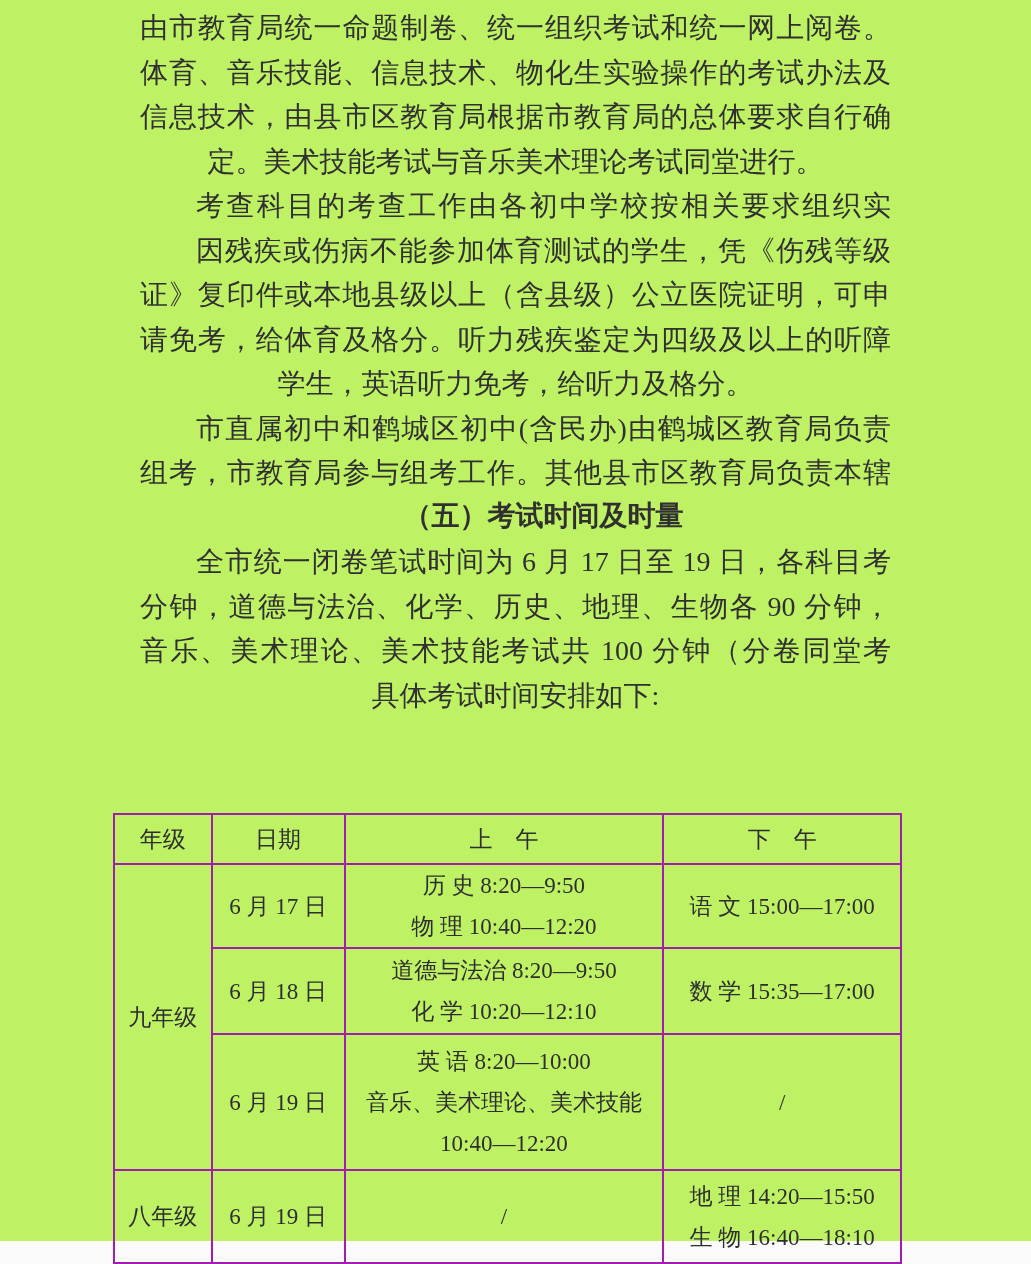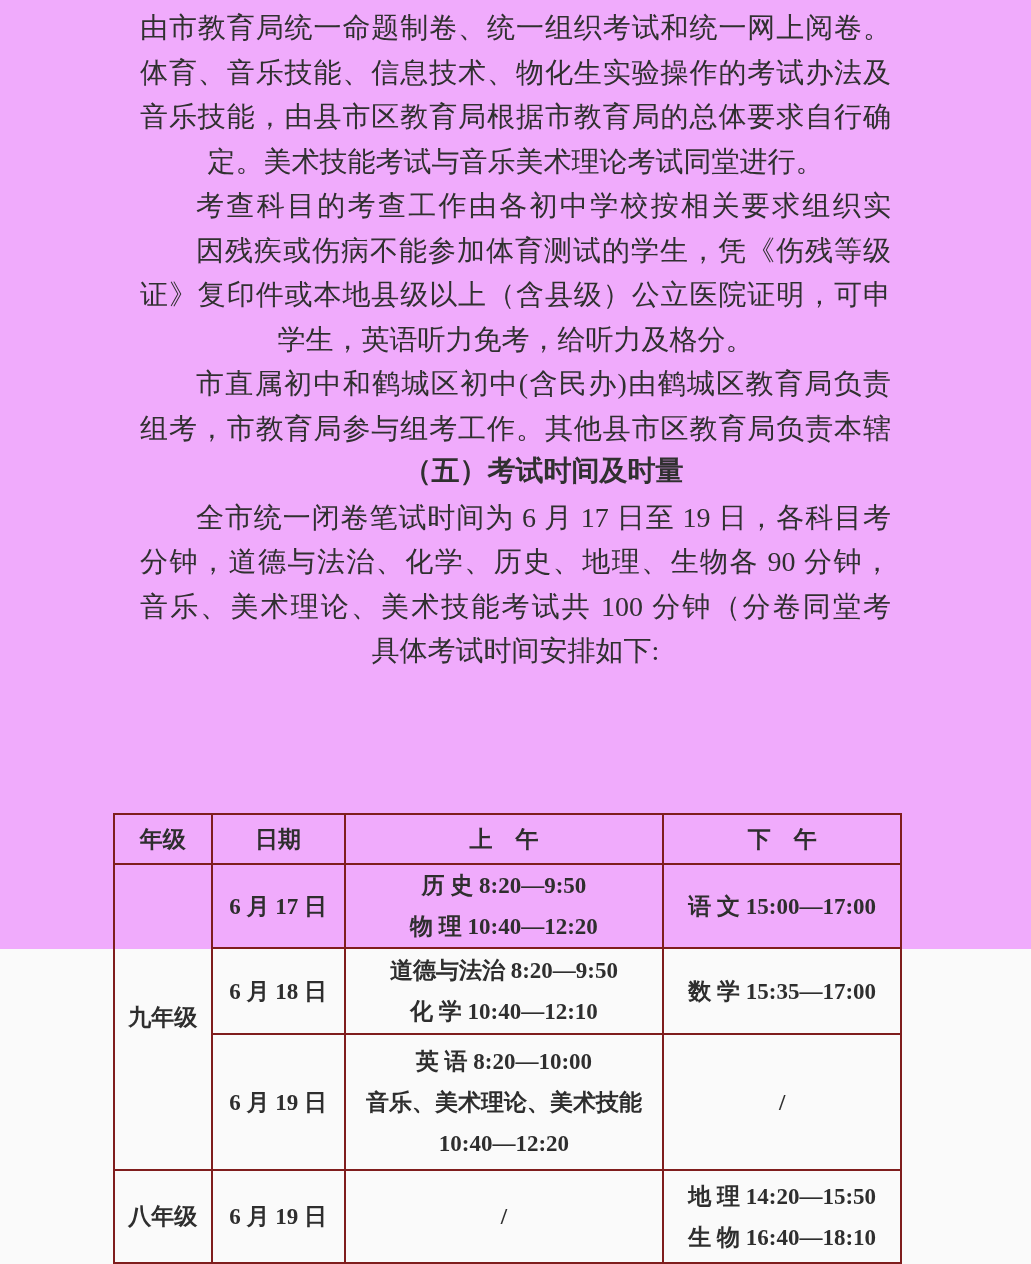--- a/index.html
+++ b/index.html
@@ -5,22 +5,22 @@
   html, body {
     margin: 0;
     padding: 0;
     width: 1031px;
     height: 1264px;
     overflow: hidden;
     background: #fafafa;
   }
   .doc {
     width: 1031px;
-    height: 949px;
-    background: #f0abfc;
+    height: 1241px;
+    background: #bef264;
     font-family: "Liberation Serif", "DejaVu Serif", serif;
     color: #303030;
     position: relative;
   }
   .text-block {
     padding: 6px 140px 0 140px;
     font-size: 28px;
     line-height: 44.5px;
   }
   .line {
@@ -43,22 +43,22 @@
     position: absolute;
     left: 113px;
     top: 813px;
     width: 789px;
     border-collapse: collapse;
     table-layout: fixed;
     font-size: 23px;
     color: #2e2e2e;
   }
   .exam-table th, .exam-table td {
-    border: 2px solid #7f1d1d;
-    font-weight: bold;
+    border: 2px solid #a21caf;
+    font-weight: normal;
     text-align: center;
     vertical-align: middle;
     padding: 0 4px;
     overflow: hidden;
   }
   .exam-table col.c-grade { width: 12.4%; }
   .exam-table col.c-date  { width: 16.9%; }
   .exam-table col.c-am    { width: 40.5%; }
   .exam-table col.c-pm    { width: 30.2%; }
   .exam-table thead th { height: 48px; }
@@ -70,25 +70,26 @@
     line-height: 41px;
   }
 </style>
 </head>
 <body>
 
 <div class="doc">
   <div class="text-block" id="doc-lines">
       <div class="line fill">由市教育局统一命题制卷、统一组织考试和统一网上阅卷。</div>
       <div class="line fill">体育、音乐技能、信息技术、物化生实验操作的考试办法及</div>
-      <div class="line fill">音乐技能，由县市区教育局根据市教育局的总体要求自行确</div>
+      <div class="line fill">信息技术，由县市区教育局根据市教育局的总体要求自行确</div>
       <div class="line">定。美术技能考试与音乐美术理论考试同堂进行。</div>
       <div class="line fill indent">考查科目的考查工作由各初中学校按相关要求组织实施。</div>
       <div class="line fill indent">因残疾或伤病不能参加体育测试的学生，凭《伤残等级</div>
       <div class="line fill">证》复印件或本地县级以上（含县级）公立医院证明，可申</div>
+      <div class="line fill">请免考，给体育及格分。听力残疾鉴定为四级及以上的听障</div>
       <div class="line">学生，英语听力免考，给听力及格分。</div>
       <div class="line fill indent">市直属初中和鹤城区初中(含民办)由鹤城区教育局负责</div>
       <div class="line fill">组考，市教育局参与组考工作。其他县市区教育局负责本辖</div>
       <div class="line indent bold">（五）考试时间及时量</div>
       <div class="line fill indent">全市统一闭卷笔试时间为 6 月 17 日至 19 日，各科目考</div>
       <div class="line fill">分钟，道德与法治、化学、历史、地理、生物各 90 分钟，</div>
       <div class="line fill">音乐、美术理论、美术技能考试共 100 分钟（分卷同堂考试），</div>
       <div class="line">具体考试时间安排如下:</div>
     </div>
   <table class="exam-table" id="exam-table">
@@ -115,21 +116,21 @@
             <div class="cell-line">物 理  10:40—12:20</div>
           </td>
           <td>
             <div class="cell-line">语 文 15:00—17:00</div>
           </td>
         </tr>
         <tr>
           <td>6 月 18 日</td>
           <td>
             <div class="cell-line">道德与法治 8:20—9:50</div>
-            <div class="cell-line">化 学  10:40—12:10</div>
+            <div class="cell-line">化 学  10:20—12:10</div>
           </td>
           <td>
             <div class="cell-line">数 学 15:35—17:00</div>
           </td>
         </tr>
         <tr>
           <td>6 月 19 日</td>
           <td>
             <div class="cell-line">英 语  8:20—10:00</div>
             <div class="cell-line">音乐、美术理论、美术技能</div>

